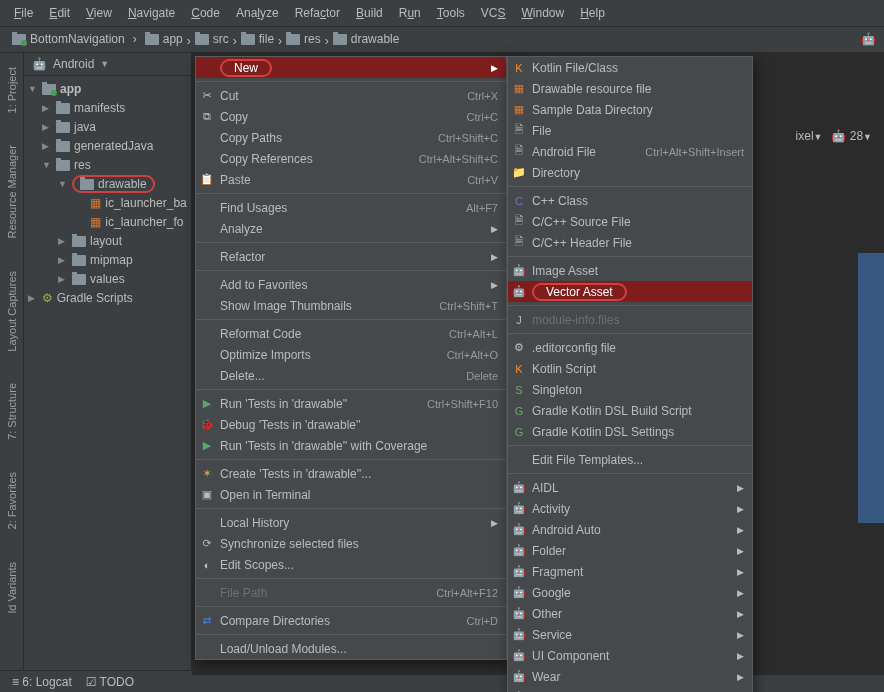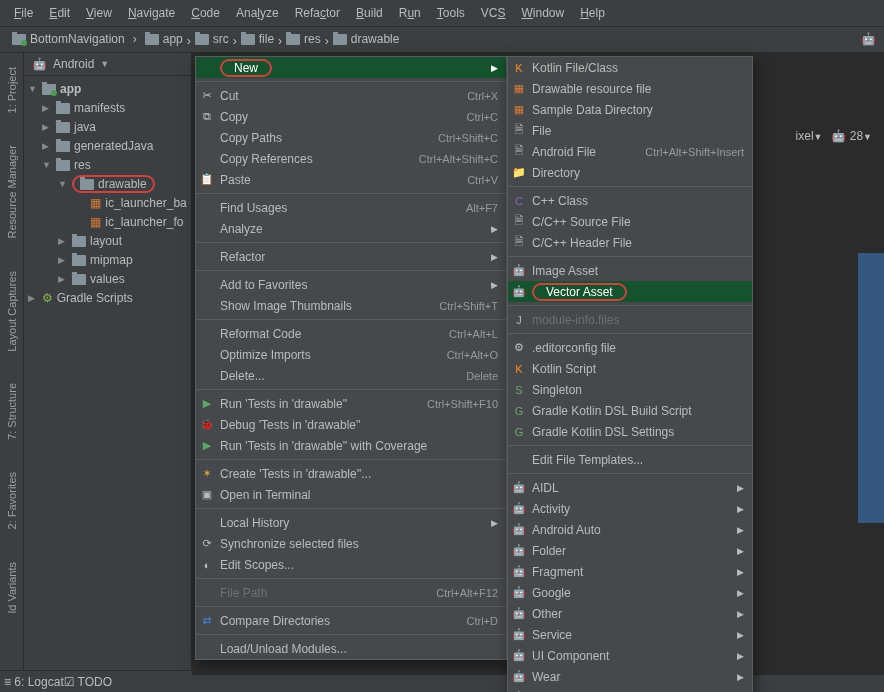--- a/index.html
+++ b/index.html
@@ -33,35 +33,35 @@
 .tree-row.selected { background: transparent; }
 .highlighted-oval { border: 2px solid #d04040; border-radius: 10px; padding: 0 6px; display: inline-flex; align-items: center; gap: 4px; height: 18px; }
 .indent-1 { padding-left: 18px; }
 .indent-2 { padding-left: 34px; }
 .indent-4 { padding-left: 66px; }
 
 .context-menu { position: absolute; left: 195px; top: 56px; width: 312px; background: #46494b; border: 1px solid #5a5d5f; box-shadow: 2px 4px 12px rgba(0,0,0,0.5); z-index: 100; }
 .submenu { position: absolute; left: 507px; top: 56px; width: 246px; background: #46494b; border: 1px solid #5a5d5f; box-shadow: 2px 4px 12px rgba(0,0,0,0.5); z-index: 101; }
 
 .menu-row { display: flex; align-items: center; padding: 2px 8px 2px 24px; height: 21px; position: relative; }
-.menu-row.highlight { background: #14532d; color: #fff; }
+.menu-row.highlight { background: #7f1d1d; color: #fff; }
 .menu-row.disabled { color: #6f6f6f; }
 .menu-row .shortcut { margin-left: auto; color: #999; font-size: 11px; }
 .menu-row .sub-arrow { margin-left: auto; font-size: 9px; }
 .menu-row.highlight .shortcut, .menu-row.highlight .sub-arrow { color: #fff; }
 .menu-sep { height: 1px; background: #5a5d5f; margin: 3px 0; }
 .menu-row .micon { position: absolute; left: 4px; width: 14px; text-align: center; font-size: 11px; color: #bbb; }
 .menu-row.highlight .micon { color: #fff; }
 
 .menu-row .oval-label { border: 2px solid #d04040; border-radius: 10px; padding: 0 12px; display: inline-block; }
 
 .editor-bg { flex: 1; background: #2b2b2b; position: relative; }
 .editor-right-strip { position: absolute; right: 0; top: 200px; width: 26px; height: 270px; background: #365880; }
 
-.bottom-bar { position: absolute; bottom: 0; left: 0; width: 192px; height: 22px; background: #3c3f41; border-top: 1px solid #2b2b2b; display: flex; align-items: center; padding: 0 4px; font-size: 11px; }
+.bottom-bar { position: absolute; bottom: 0; left: 0; width: 192px; height: 22px; background: #3c3f41; border-top: 1px solid #2b2b2b; display: flex; align-items: center; gap: 14px; padding: 0 12px; font-size: 11px; }
 </style>
 </head>
 <body>
 
 <div class="menubar" id="menubar">
     <span><u>F</u>ile</span>
     <span><u>E</u>dit</span>
     <span><u>V</u>iew</span>
     <span><u>N</u>avigate</span>
     <span><u>C</u>ode</span>

